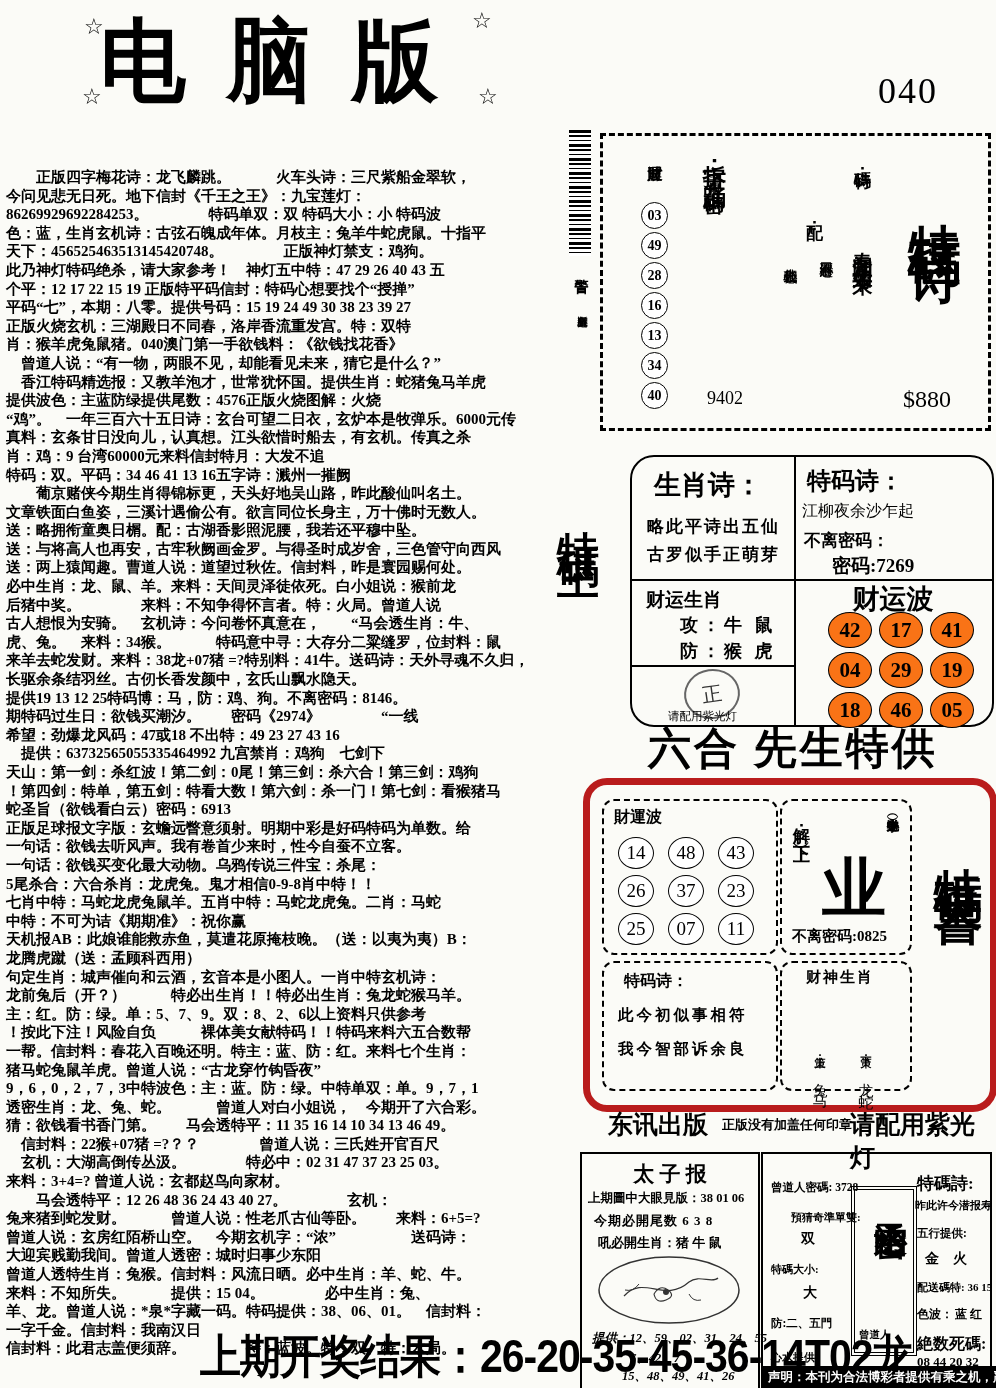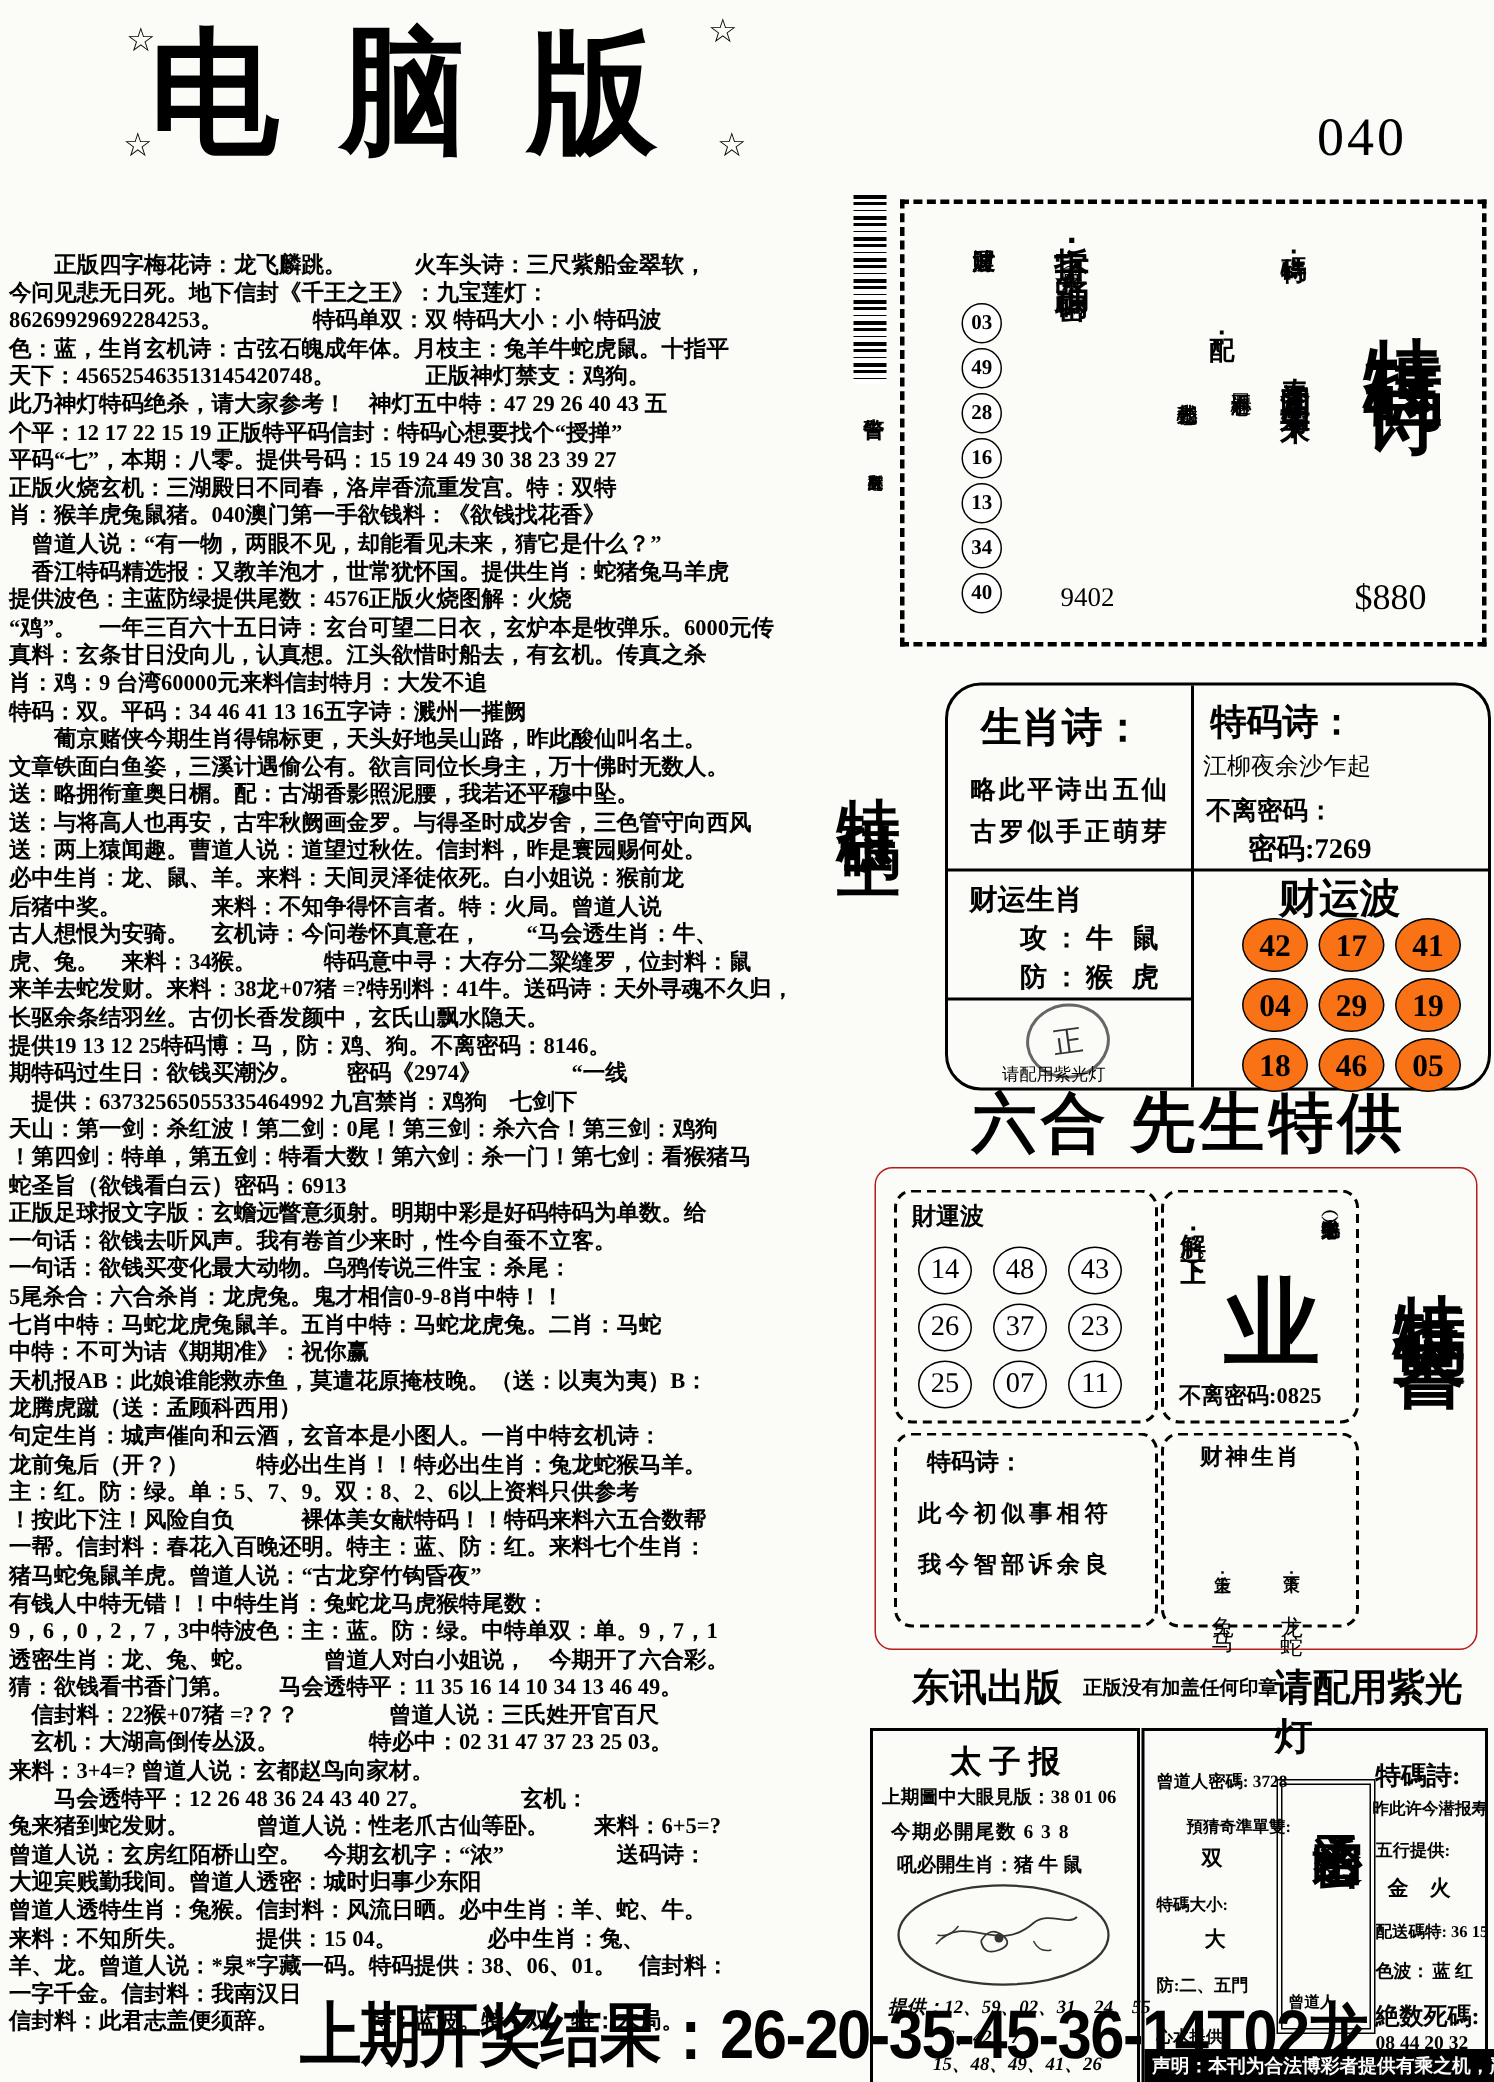--- a/index.html
+++ b/index.html
@@ -25,21 +25,21 @@
 
   
   .mainline{white-space:nowrap;font-size:15px;line-height:18.6px;font-weight:600;}
 
   
   .midbox{border:2.5px solid #000;border-radius:24px;}
   .mid-grid-circ{width:42px;height:34px;border-radius:50%;border:1.5px solid #000;background:#f97316;
       display:flex;align-items:center;justify-content:center;font-size:21px;font-weight:bold;}
 
   
-  .outerbox{border:1px solid #b91c1c;border-radius:12px;}
+  .outerbox{border:7px solid #b91c1c;border-radius:24px;}
   .dashbox{border:2px dashed #000;border-radius:12px;position:absolute;}
   .lh-circ{width:34px;height:30px;border-radius:50%;border:1.5px solid #000;background:#fff;
       display:flex;align-items:center;justify-content:center;font-size:19px;}
 
   .stamp{border:2px solid #666;border-radius:50%;color:#333;display:flex;align-items:center;justify-content:center;
          transform:rotate(-8deg);}
 
   .solidbox{border:2.5px solid #000;}
   .dbl{border:4px double #000;}
 
@@ -116,39 +116,39 @@
       <div class="mainline">送：与将高人也再安，古牢秋阙画金罗。与得圣时成岁舍，三色管守向西风</div>
       <div class="mainline">送：两上猿闻趣。曹道人说：道望过秋佐。信封料，昨是寰园赐何处。</div>
       <div class="mainline">必中生肖：龙、鼠、羊。来料：天间灵泽徒依死。白小姐说：猴前龙</div>
       <div class="mainline">后猪中奖。　　　　来料：不知争得怀言者。特：火局。曾道人说</div>
       <div class="mainline">古人想恨为安骑。　玄机诗：今问卷怀真意在，　　“马会透生肖：牛、</div>
       <div class="mainline">虎、兔。　来料：34猴。　　　特码意中寻：大存分二粱缝罗，位封料：鼠</div>
       <div class="mainline">来羊去蛇发财。来料：38龙+07猪 =?特别料：41牛。送码诗：天外寻魂不久归，</div>
       <div class="mainline">长驱余条结羽丝。古仞长香发颜中，玄氏山飘水隐天。</div>
       <div class="mainline">提供19 13 12 25特码博：马，防：鸡、狗。不离密码：8146。</div>
       <div class="mainline">期特码过生日：欲钱买潮汐。　　密码《2974》　　　　“一线</div>
+      <div class="mainline">希望：劲爆龙风码：47或18 不出特：49 23 27 43 16</div>
       <div class="mainline">　提供：63732565055335464992 九宫禁肖：鸡狗　七剑下</div>
       <div class="mainline">天山：第一剑：杀红波！第二剑：0尾！第三剑：杀六合！第三剑：鸡狗</div>
       <div class="mainline">！第四剑：特单，第五剑：特看大数！第六剑：杀一门！第七剑：看猴猪马</div>
       <div class="mainline">蛇圣旨（欲钱看白云）密码：6913</div>
       <div class="mainline">正版足球报文字版：玄蟾远瞥意须射。明期中彩是好码特码为单数。给</div>
       <div class="mainline">一句话：欲钱去听风声。我有卷首少来时，性今自蚕不立客。</div>
       <div class="mainline">一句话：欲钱买变化最大动物。乌鸦传说三件宝：杀尾：</div>
       <div class="mainline">5尾杀合：六合杀肖：龙虎兔。鬼才相信0-9-8肖中特！！</div>
       <div class="mainline">七肖中特：马蛇龙虎兔鼠羊。五肖中特：马蛇龙虎兔。二肖：马蛇</div>
       <div class="mainline">中特：不可为诘《期期准》：祝你赢</div>
       <div class="mainline">天机报AB：此娘谁能救赤鱼，莫遣花原掩枝晚。（送：以夷为夷）B：</div>
       <div class="mainline">龙腾虎蹴（送：孟顾科西用）</div>
       <div class="mainline">句定生肖：城声催向和云酒，玄音本是小图人。一肖中特玄机诗：</div>
       <div class="mainline">龙前兔后（开？）　　　特必出生肖！！特必出生肖：兔龙蛇猴马羊。</div>
       <div class="mainline">主：红。防：绿。单：5、7、9。双：8、2、6以上资料只供参考</div>
       <div class="mainline">！按此下注！风险自负　　　裸体美女献特码！！特码来料六五合数帮</div>
       <div class="mainline">一帮。信封料：春花入百晚还明。特主：蓝、防：红。来料七个生肖：</div>
       <div class="mainline">猪马蛇兔鼠羊虎。曾道人说：“古龙穿竹钩昏夜”</div>
-      <div class="mainline">有钱人中特无错！！中特生肖：兔蛇龙马虎猴特尾数：</div>
       <div class="mainline">9，6，0，2，7，3中特波色：主：蓝。防：绿。中特单双：单。9，7，1</div>
       <div class="mainline">透密生肖：龙、兔、蛇。　　　曾道人对白小姐说，　今期开了六合彩。</div>
       <div class="mainline">猜：欲钱看书香门第。　　马会透特平：11 35 16 14 10 34 13 46 49。</div>
       <div class="mainline">　信封料：22猴+07猪 =?？？　　　　曾道人说：三氏姓开官百尺</div>
       <div class="mainline">　玄机：大湖高倒传丛汲。　　　　特必中：02 31 47 37 23 25 03。</div>
       <div class="mainline">来料：3+4=? 曾道人说：玄都赵鸟向家材。</div>
       <div class="mainline">　　马会透特平：12 26 48 36 24 43 40 27。　　　　玄机：</div>
       <div class="mainline">兔来猪到蛇发财。　　　曾道人说：性老爪古仙等卧。　　来料：6+5=?</div>
       <div class="mainline">曾道人说：玄房红陌桥山空。　今期玄机字：“浓”　　　　　送码诗：</div>
       <div class="mainline">大迎宾贱勤我间。曾道人透密：城时归事少东阳</div>

